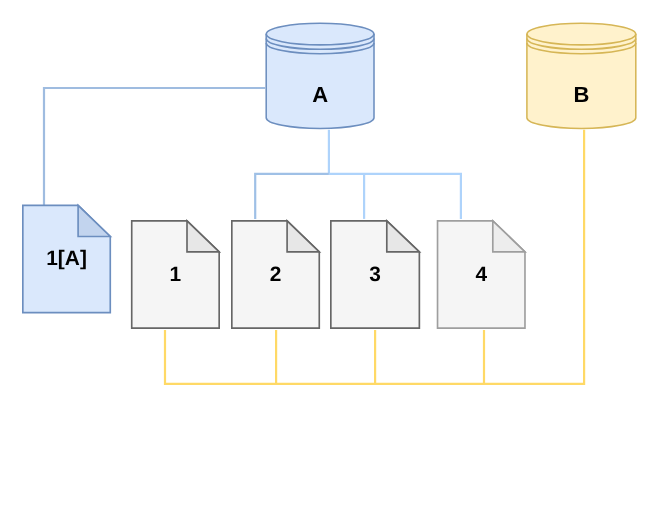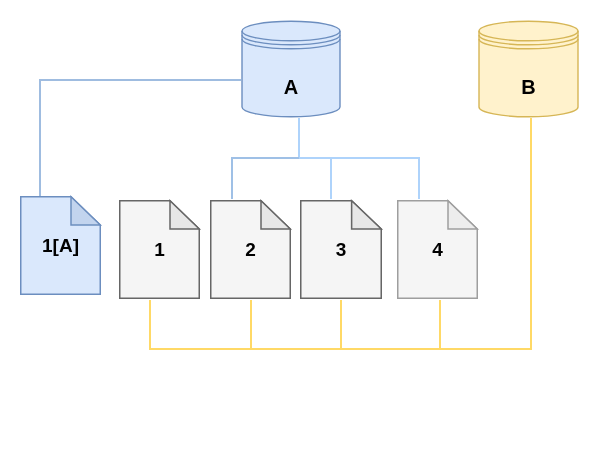--- a/index.html
+++ b/index.html
@@ -43,21 +43,21 @@
   </div>
 
   <div class="node" style="left:478px;top:20px;width:101px;height:98px">
     <svg width="101" height="98" viewBox="0 0 101 98">
       <path d="M1,11 A49.5,9.8 0 0 1 100,11 L100,87 A49.5,9.8 0 0 1 1,87 Z" stroke-width="1.4" fill="#fff2cc" stroke="#d6b656"></path>
       <path d="M1,11 A49.5,9.8 0 0 0 100,11 M1,15 A49.5,9.8 0 0 0 100,15 M1,19 A49.5,9.8 0 0 0 100,19" fill="none" stroke-width="1.4" stroke="#d6b656"></path>
     </svg>
     <div class="label cyl-label">B</div>
   </div>
 
-  <div class="node" style="left:20px;top:196px;width:81px;height:99px">
+  <div class="node" style="left:20px;top:186px;width:81px;height:99px">
     <svg width="81" height="99" viewBox="0 0 81 99">
       <path d="M0.75,0.75 L51,0.75 L80.25,29 L80.25,98.25 L0.75,98.25 Z" stroke-width="1.5" fill="#dae8fc" stroke="#6c8ebf"></path>
       <path d="M51,0.75 L80.25,29 L51,29 Z" stroke-width="1.5" fill="#c2d4ee" stroke="#6c8ebf"></path>
     </svg>
     <div class="label doc-label">1[A]</div>
   </div>
 
   <div class="node" style="left:119px;top:200px;width:81px;height:99px">
     <svg width="81" height="99" viewBox="0 0 81 99">
       <path d="M0.75,0.75 L51,0.75 L80.25,29 L80.25,98.25 L0.75,98.25 Z" stroke-width="1.5" fill="#f5f5f5" stroke="#666666"></path>

